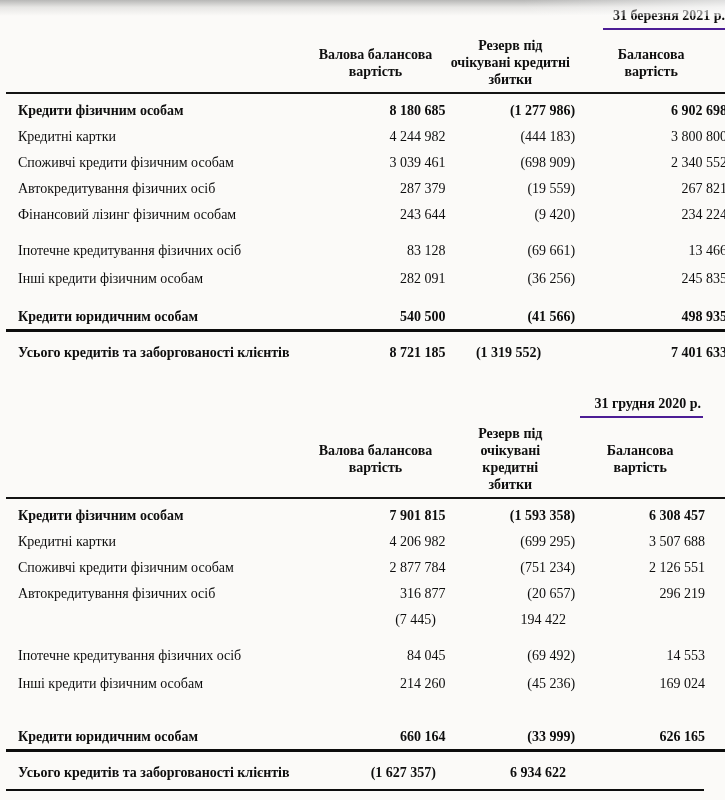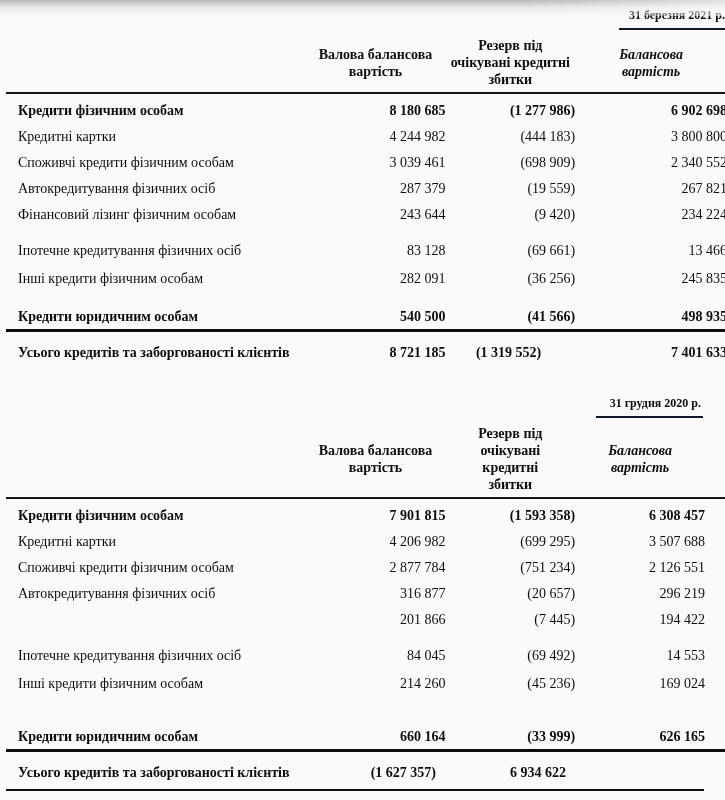--- a/index.html
+++ b/index.html
@@ -17,41 +17,41 @@
     background:
       linear-gradient(to right, rgba(255,255,255,0) 72%, rgba(255,255,255,.55)),
       linear-gradient(to bottom, rgba(128,128,128,.55) 0%, rgba(170,170,170,.25) 45%, rgba(255,255,255,0) 100%);
     pointer-events:none;
   }
   .sheet{padding:6px 2px 0 6px;width:721px;}
 
   
   .date-row{display:flex;justify-content:flex-end;}
   .date{
-    font-weight:bold;font-size:12px;line-height:19px;
-    border-bottom:2px solid #0f172a;
+    font-weight:bold;font-size:14px;line-height:19px;
+    border-bottom:2px solid #4c1d95;
     padding:0 2px 3px 10px;
   }
   .t2 .date{margin-right:24px;padding-left:14px;}
 
   
   .cell{box-sizing:border-box;}
   .c-label{width:300px;padding-left:12px;}
   .c-gross{width:140px;text-align:right;}
   .c-prov{width:130px;text-align:right;}
   .c-carry{width:152px;text-align:right;}
   .t2 .c-carry{padding-right:22px;}
 
   
   .head{display:flex;align-items:center;margin-top:7px;font-weight:bold;line-height:17px;}
   .head .c-gross,.head .c-prov,.head .c-carry{display:flex;justify-content:center;align-items:center;text-align:center;}
   .head .c-gross span{max-width:128px;}
   .t1 .head .c-prov span{max-width:120px;}
   .t2 .head .c-prov span{max-width:84px;}
-  .head .c-carry span{max-width:102px;font-style:italic;}
+  .head .c-carry span{max-width:102px;}
   .head-rule{border:0;border-top:2px solid #141414;margin:4px 0 0;}
 
   
   .row{display:flex;align-items:baseline;margin-top:9px;line-height:17px;}
   .body > div:nth-of-type(1){margin-top:8px;}
   .body > div:nth-of-type(6){margin-top:19px;}
   .body > div:nth-of-type(7){margin-top:11px;}
   .t1 .body > div:nth-of-type(8){margin-top:21px;}
   .t2 .body > div:nth-of-type(8){margin-top:36px;}
   .row.section{font-weight:bold;}
@@ -183,21 +183,20 @@
           <div class="cell c-carry">2 126 551</div>
         </div>
         <div class="row">
           <div class="cell c-label">Автокредитування фізичних осіб</div>
           <div class="cell c-gross">316 877</div>
           <div class="cell c-prov">(20 657)</div>
           <div class="cell c-carry">296 219</div>
         </div>
         <div class="row">
           <div class="cell c-label"></div>
-          <div class="cell c-gross">201 866</div>
           <div class="cell c-prov">(7 445)</div>
           <div class="cell c-carry">194 422</div>
         </div>
         <div class="row">
           <div class="cell c-label">Іпотечне кредитування фізичних осіб</div>
           <div class="cell c-gross">84 045</div>
           <div class="cell c-prov">(69 492)</div>
           <div class="cell c-carry">14 553</div>
         </div>
         <div class="row">

